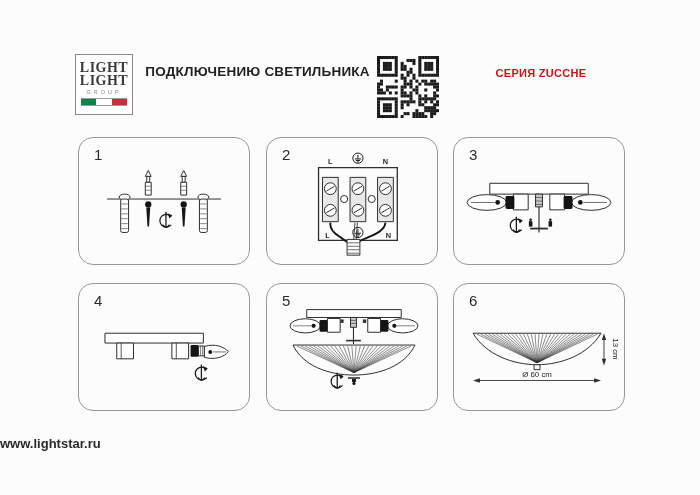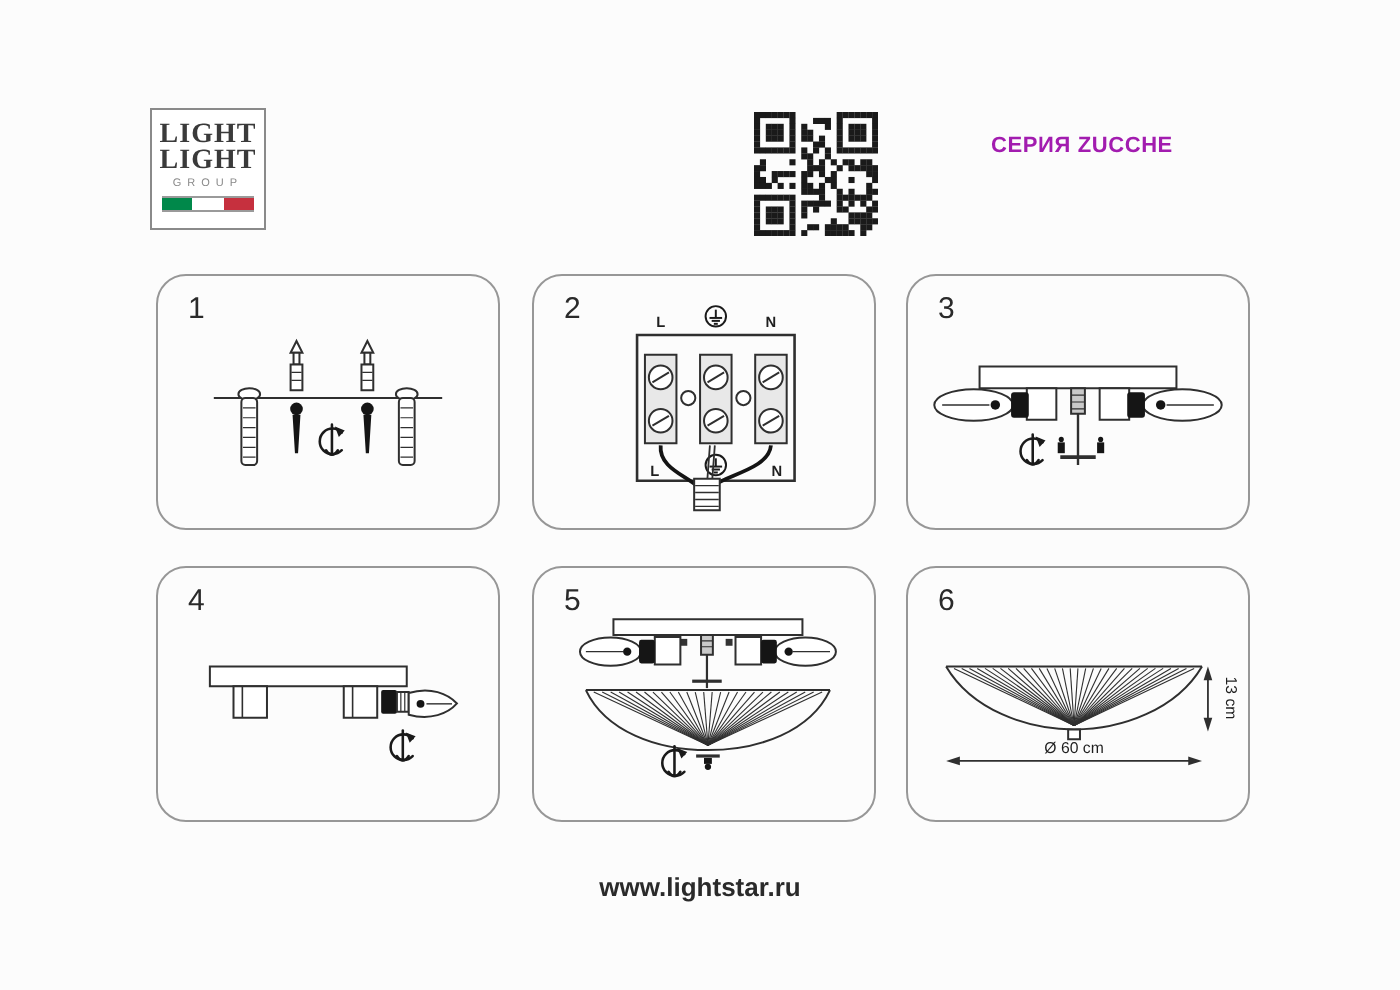--- a/index.html
+++ b/index.html
@@ -15,39 +15,39 @@
   .logo-group{font-size:5.5px;letter-spacing:3px;color:#8a8a8a;margin-top:2px;}
   .logo-flag{margin:3px 5px 0;height:6px;display:flex;
              border-top:1px solid #9a9a9a;border-bottom:1px solid #9a9a9a;}
   .logo-flag span{flex:1;}
 
   .title{position:absolute;left:140px;top:62px;width:235px;text-align:center;
          font-weight:bold;font-size:13.5px;line-height:19px;color:#1f1f1f;letter-spacing:.2px;}
 
   #qr-svg{position:absolute;left:377px;top:56px;width:62px;height:62px;}
 
-  .series-block{position:absolute;left:452px;top:67px;width:178px;text-align:center;color:#a21caf;}
+  .series-block{position:absolute;left:452px;top:67px;width:178px;text-align:center;color:#b91c1c;}
   .series{font-weight:bold;font-size:11px;letter-spacing:.3px;}
   .articles{font-weight:bold;font-size:14.5px;margin-top:6px;letter-spacing:.3px;}
 
   
   .panel{position:absolute;width:172px;height:128px;border:1px solid #979797;
          border-radius:15px;box-sizing:border-box;background:transparent;}
   .p1{left:78px;top:137px;} .p2{left:266px;top:137px;} .p3{left:453px;top:137px;}
   .p4{left:78px;top:283px;} .p5{left:266px;top:283px;} .p6{left:453px;top:283px;}
   .panel-number{position:absolute;left:15px;top:8px;font-size:15px;color:#2a2a2a;}
   .diagram{position:absolute;left:0;top:0;width:100%;height:100%;}
   .diagram *{vector-effect:non-scaling-stroke;}
   svg{display:block;}
   svg text{font-family:"Liberation Sans",sans-serif;fill:#1f1f1f;}
   .wire-label{font-size:7.5px;font-weight:bold;}
   .dim-label{font-size:8px;}
 
   
-  .footer{position:absolute;left:0;top:436px;width:100%;text-align:center;
+  .footer{position:absolute;left:0;top:436px;width:100%;
           font-weight:bold;font-size:13px;color:#2a2a2a;}
   .hidden-defs{position:absolute;width:0;height:0;overflow:hidden;}
 </style>
 </head>
 <body>
 
 <svg class="hidden-defs" aria-hidden="true">
   <defs>
     <g id="hook-symbol" fill="none" stroke="#1a1a1a" stroke-width="1.3" stroke-linecap="round">
       <path d="M 5,-4.5 A 6.5,6.5 0 1 0 5,4.5"></path>
@@ -72,20 +72,21 @@
     <div class="logo-word">LIGHT</div>
     <div class="logo-group">GROUP</div>
     <div class="logo-flag">
       <span style="background:#00884a"></span>
       <span style="background:#ffffff"></span>
       <span style="background:#c6303e"></span>
     </div>
   </div>
 
   <div class="title">
+    <div>ПОДКЛЮЧЕНИЮ СВЕТИЛЬНИКА</div>
   </div>
 
   <svg id="qr-svg" viewBox="0 0 62 62">
       <rect x="0.00" y="0.00" width="3.05" height="3.05" fill="#1a1a1a"></rect>
       <rect x="2.95" y="0.00" width="3.05" height="3.05" fill="#1a1a1a"></rect>
       <rect x="5.90" y="0.00" width="3.05" height="3.05" fill="#1a1a1a"></rect>
       <rect x="8.86" y="0.00" width="3.05" height="3.05" fill="#1a1a1a"></rect>
       <rect x="11.81" y="0.00" width="3.05" height="3.05" fill="#1a1a1a"></rect>
       <rect x="14.76" y="0.00" width="3.05" height="3.05" fill="#1a1a1a"></rect>
       <rect x="17.71" y="0.00" width="3.05" height="3.05" fill="#1a1a1a"></rect>

